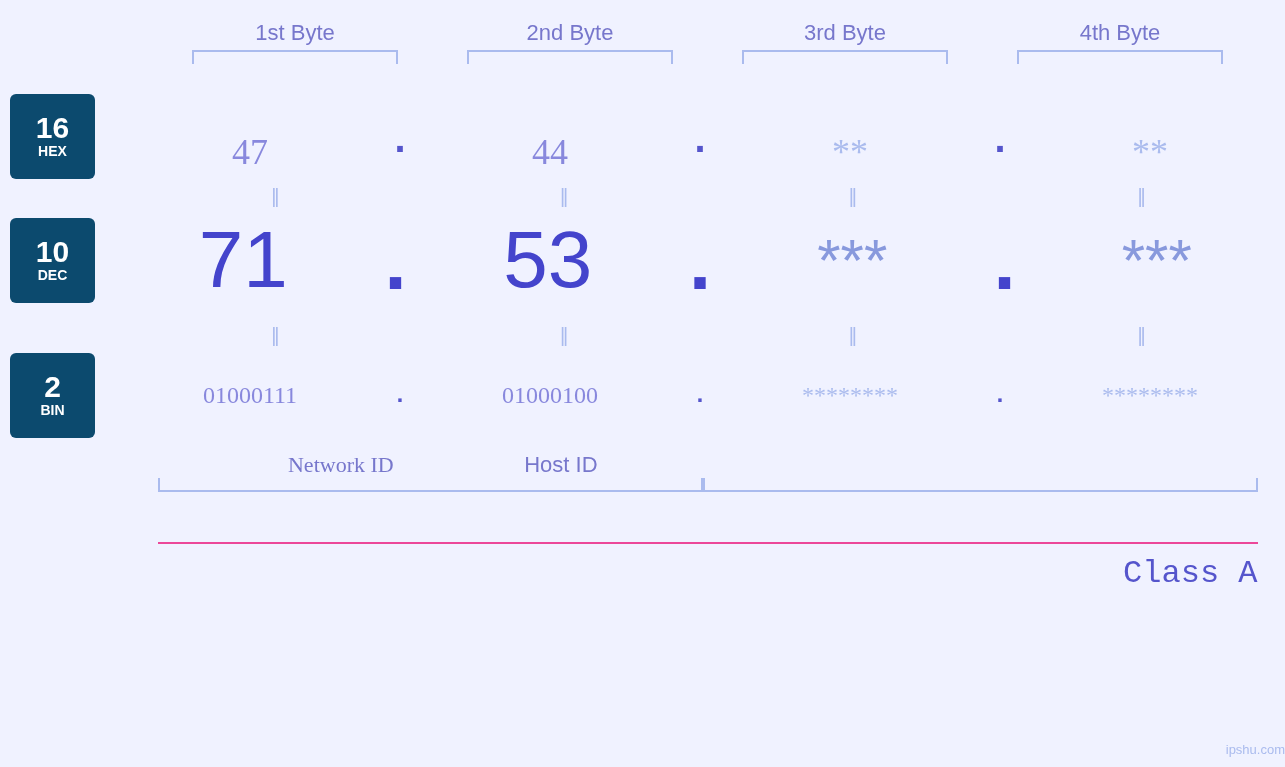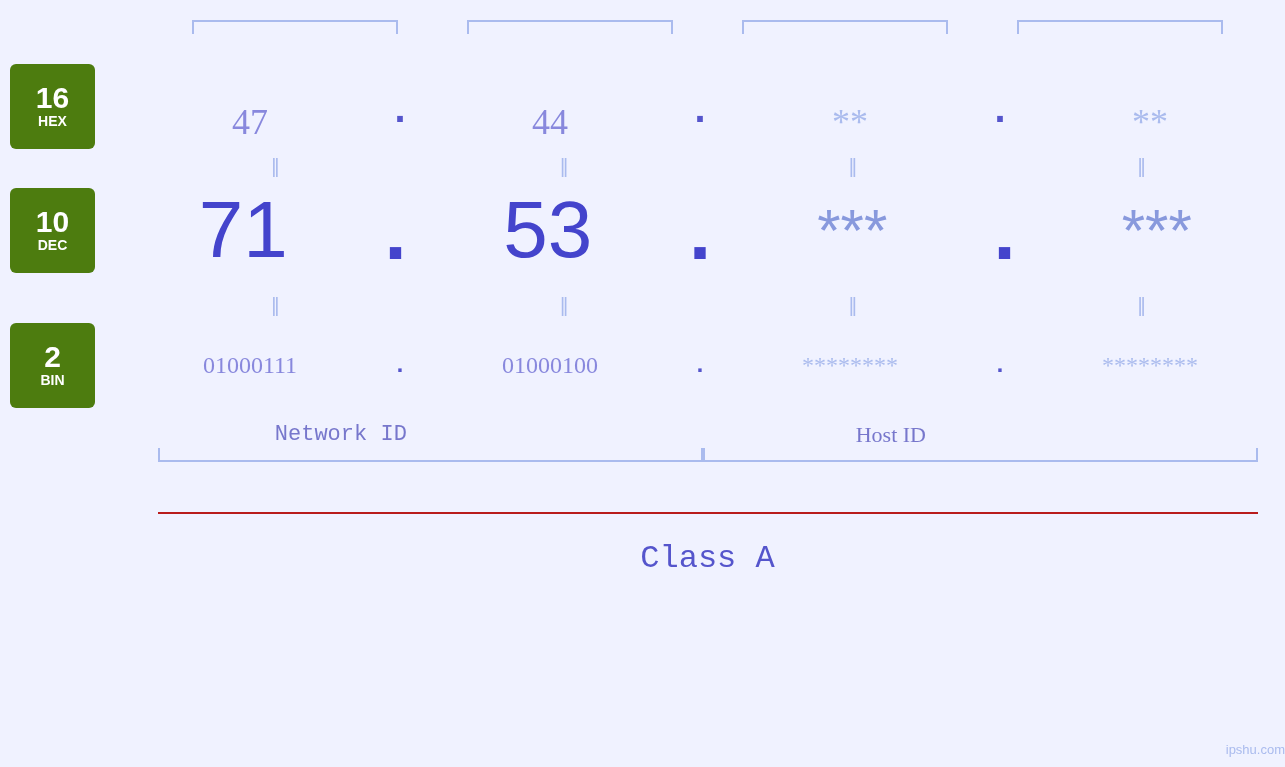--- a/index.html
+++ b/index.html
@@ -66,21 +66,21 @@
     .number-row {
       display: flex;
       align-items: center;
       width: 1285px;
       padding-left: 10px;
     }
 
     .base-badge {
       width: 85px;
       height: 85px;
-      background-color: #4d7c0f;
+      background-color: #0c4a6e;
       color: white;
       display: flex;
       flex-direction: column;
       align-items: center;
       justify-content: center;
       border-radius: 6px;
       margin-right: 20px;
       flex-shrink: 0;
     }
 
@@ -170,24 +170,24 @@
       font-family: Arial, sans-serif;
       letter-spacing: -2px;
     }
 
     
     .class-row {
       display: flex;
       width: 1100px;
       margin-left: 130px;
       margin-top: 42px;
-      justify-content: center;
-      align-items: center;
-      border-top: 2px solid #b91c1c;
-      padding-top: 26px;
+      justify-content: flex-end;
+      align-items: center;
+      border-top: 2px solid #ec4899;
+      padding-top: 11px;
     }
 
     .class-label {
       color: #5555cc;
       font-size: 32px;
       font-family: 'Courier New', Courier, monospace;
     }
 
     .watermark {
       position: absolute;
@@ -206,20 +206,26 @@
     .asterisk-dec {
       color: #8899dd;
       font-size: 60px;
     }
   </style>
 </head>
 <body>
 
 <div class="main-container">
 
+  <div class="byte-labels-row">
+    <div class="byte-label-col">1st Byte</div>
+    <div class="byte-label-col">2nd Byte</div>
+    <div class="byte-label-col">3rd Byte</div>
+    <div class="byte-label-col">4th Byte</div>
+  </div>
 
   <div class="bracket-row">
     <div class="bracket-col">
         <div class="bracket"></div>
       </div>
     <div class="bracket-col">
         <div class="bracket"></div>
       </div>
     <div class="bracket-col">
         <div class="bracket"></div>
@@ -312,22 +318,22 @@
       <div class="byte-value-col">
         <span class="bin-val asterisk">********</span>
       </div>
     </div>
   </div>
 
   <div style="width:1100px; margin-left:130px; margin-top:12px; display:flex; position:relative; height:50px;">
 
     <div style="position:absolute; left:0; width:calc(50% - 5px); bottom:8px; height:14px; border-bottom:2px solid #aabbee; border-left:2px solid #aabbee; border-right:2px solid #aabbee;"></div>
     <div style="position:absolute; right:0; width:calc(50% + 5px); bottom:8px; height:14px; border-bottom:2px solid #aabbee; border-left:2px solid #aabbee; border-right:2px solid #aabbee;"></div>
-    <div style="flex:1; text-align:center; color:#7777cc; font-size:22px; font-family:Liberation Mono, monospace; padding-top:2px;">Network ID</div>
-    <div style="flex:2; text-align:center; color:#7777cc; font-size:22px; font-family:Liberation Serif, serif; padding-top:2px;">Host ID</div>
+    <div style="flex:1; text-align:center; color:#7777cc; font-size:22px; font-family:Liberation Serif, serif; padding-top:2px;">Network ID</div>
+    <div style="flex:2; text-align:left; color:#7777cc; font-size:22px; font-family:Liberation Sans, sans-serif; padding-top:2px;">Host ID</div>
   </div>
 
   <div class="class-row">
     <span class="class-label">Class A</span>
   </div>
 
 </div>
 
 <div class="watermark">ipshu.com</div>
 

